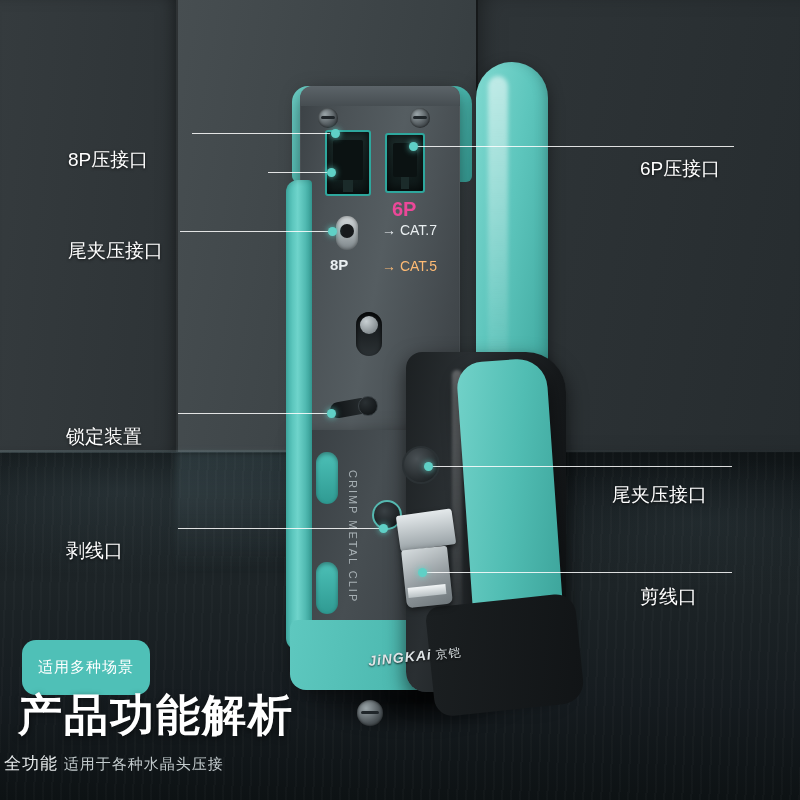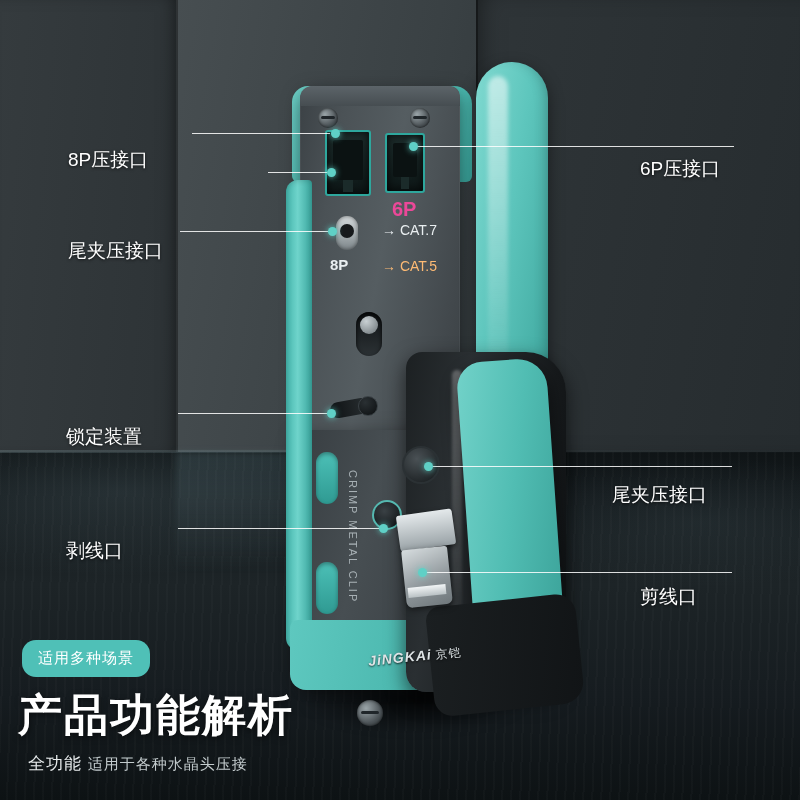--- a/index.html
+++ b/index.html
@@ -396,39 +396,39 @@
     width: 9px; height: 9px;
     border-radius: 50%;
     background: #5fd0c6;
     box-shadow: 0 0 6px rgba(95,208,198,.9);
   }
 
   
   .pill {
     position: absolute;
     left: 22px; top: 640px;
-    padding: 9px 16px;
+    padding: 18px 16px;
     border-radius: 14px;
     background: #4fc0b7;
     color: #ffffff;
     font-size: 15px;
     letter-spacing: 1px;
   }
   .headline {
     position: absolute;
     left: 18px; top: 686px;
     color: #ffffff;
     font-size: 44px;
     font-weight: bold;
     letter-spacing: 2px;
     text-shadow: 0 2px 6px rgba(0,0,0,.6);
   }
   .subline {
     position: absolute;
-    left: 28px; top: 752px;
+    left: 4px; top: 752px;
     color: #e8eced;
     font-size: 17px;
     letter-spacing: 1px;
     text-align: right;
   }
   .subline .dim { color: #c3cbcd; font-size: 15px; }
 </style>
 </head>
 <body>
 

